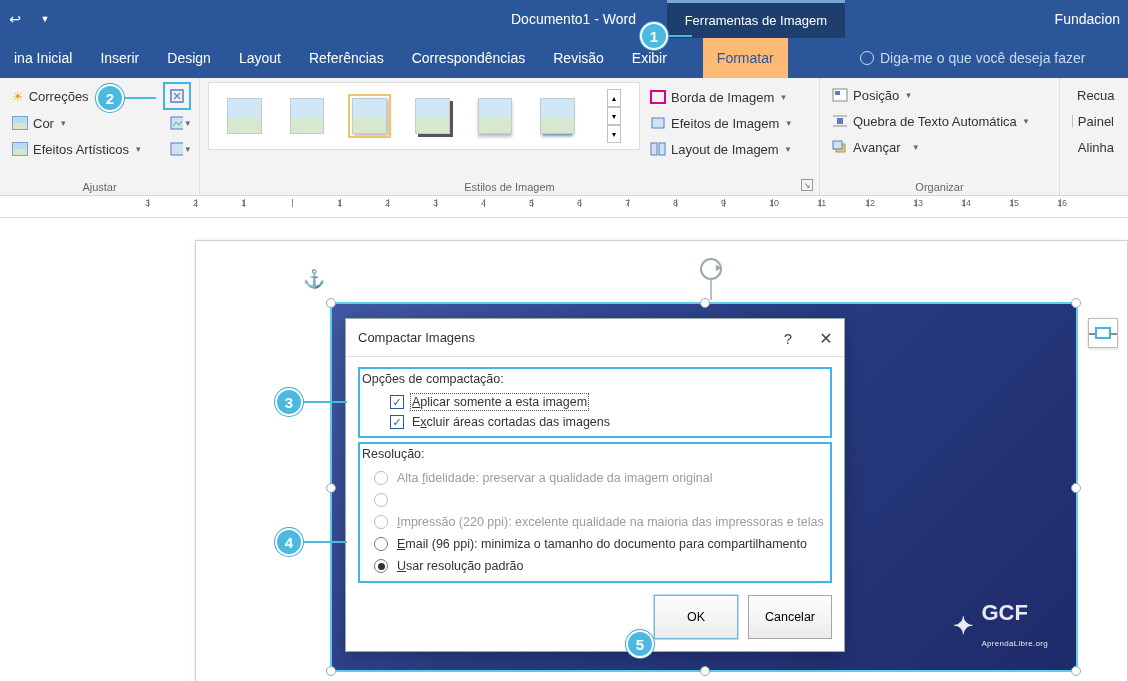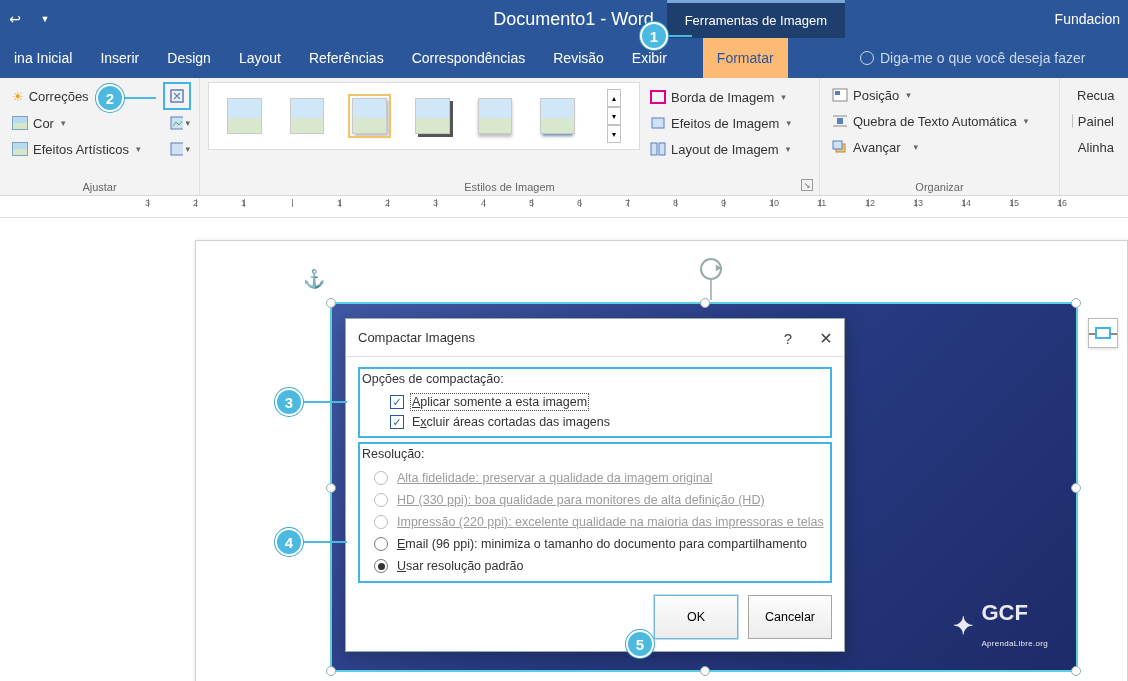--- a/index.html
+++ b/index.html
@@ -2,21 +2,21 @@
 <html><head>
 <meta charset="utf-8">
 <style>
   * { box-sizing: border-box; margin: 0; padding: 0; font-family: "Segoe UI", Tahoma, sans-serif; }
   body { width: 1128px; height: 681px; overflow: hidden; background: #fff; position: relative; }
 
   
   .titlebar { background: #2b579a; height: 38px; display: flex; align-items: center; position: relative; color: #fff; }
   .titlebar .qat { display: flex; align-items: center; padding-left: 0; }
   .qat-btn { width: 30px; height: 30px; display: flex; align-items: center; justify-content: center; font-size: 14px; }
-  .titlebar .title { position: absolute; left: 50%; transform: translateX(-50%); font-size: 18px; padding-left: 19px; }
+  .titlebar .title { position: absolute; left: 50%; transform: translateX(-50%); font-size: 14px; padding-left: 19px; }
   .titlebar .contextual-tab { position: absolute; right: 283px; top: 0; height: 38px; background: #1e3e6e; padding: 0 18px; display: flex; align-items: center; font-size: 13px; border-top: 3px solid #7ba7d7; }
   .titlebar .right-text { position: absolute; right: 8px; font-size: 14px; }
 
   
   .tabsrow { background: #2b579a; height: 40px; display: flex; align-items: center; color: #fff; position: relative; }
   .tab { padding: 0 14px; height: 40px; display: flex; align-items: center; font-size: 14px; cursor: pointer; }
   .tab.active { background: #fdba74; color: #2b579a; }
   .tellme { position: absolute; left: 860px; display: flex; align-items: center; color: #cbd9ee; font-size: 14px; gap: 6px; }
   .lightbulb { width: 14px; height: 14px; border: 1.5px solid #cbd9ee; border-radius: 50%; position: relative; }
 
@@ -75,21 +75,21 @@
   .dlg-x { right:6px; font-size:16px; }
   .dlg-help { right:44px; }
   .dialog-body { padding: 10px 12px 0 12px; }
   .sec-title { font-size:12.5px; margin-bottom:6px; }
   .chk-row { display:flex; align-items:center; gap:8px; padding:3px 0 3px 28px; }
   .chk-box { width:14px; height:14px; border:1px solid #2b579a; display:flex; align-items:center; justify-content:center; color:#2b579a; font-size:11px; }
   .radio-row { display:flex; align-items:center; gap:9px; padding:4px 0 4px 12px; }
   .radio { width:14px; height:14px; border:1.5px solid #777; border-radius:50%; display:flex; align-items:center; justify-content:center; flex-shrink:0; }
   .radio.disabled { border-color:#bbb; }
   .radio.checked::after { content:""; width:7px; height:7px; border-radius:50%; background:#333; }
-  .radio-row.disabled { color:#9c9c9c;text-decoration:underline; }
+  .radio-row.disabled { color:#9c9c9c; }
   .dialog-buttons { display:flex; justify-content:flex-end; gap:10px; padding:12px; }
   .dlg-btn { min-width:84px; height:44px; border:1px solid #a6a6a6; background:linear-gradient(180deg,#fdfdfd,#ececec); font-size:12.5px; cursor:pointer; }
   .dlg-btn.primary { border:1px solid #7ab3d8; box-shadow:0 0 0 1px #b9dff3; }
   .sec-hl-comp { border:2px solid #41b6e6; padding:3px 2px 4px 2px; margin-bottom:0; }
   .sec-hl-res { border:2px solid #41b6e6; padding:3px 2px 4px 2px; }
   .underline-key { text-decoration: underline; text-decoration-color: currentColor; }
 
   
   .callout { position:absolute; width:28px; height:28px; background:#4cb9e1; border:2px solid #fff; border-radius:50%; color:#fff; font-size:15px; font-weight:600; display:flex; align-items:center; justify-content:center; box-shadow:0 0 0 1px #3aa8d3; z-index:100; }
   .callout-line { position:absolute; height:2px; background:#4cb9e1; z-index:99; }
@@ -386,21 +386,20 @@
         </div>
       </div>
       <div class="sec-hl-res" style="margin-top:4px">
         <div class="sec-title">Resolução:</div>
         <div class="radio-row disabled">
           <div class="radio disabled"></div>
             <span>Alta <span class="underline-key">f</span>idelidade: preservar a qualidade da imagem original</span>
         </div>
         <div class="radio-row disabled">
           <div class="radio disabled"></div>
-            <span><span class="underline-key">H</span>D (330 ppi): boa qualidade para monitores de alta definição (HD)</span>
         </div>
         <div class="radio-row disabled">
           <div class="radio disabled"></div>
             <span><span class="underline-key">I</span>mpressão (220 ppi): excelente qualidade na maioria das impressoras e telas</span>
         </div>
         <div class="radio-row">
           <div class="radio"></div>
             <span><span class="underline-key">E</span>mail (96 ppi): minimiza o tamanho do documento para compartilhamento</span>
         </div>
         <div class="radio-row">

